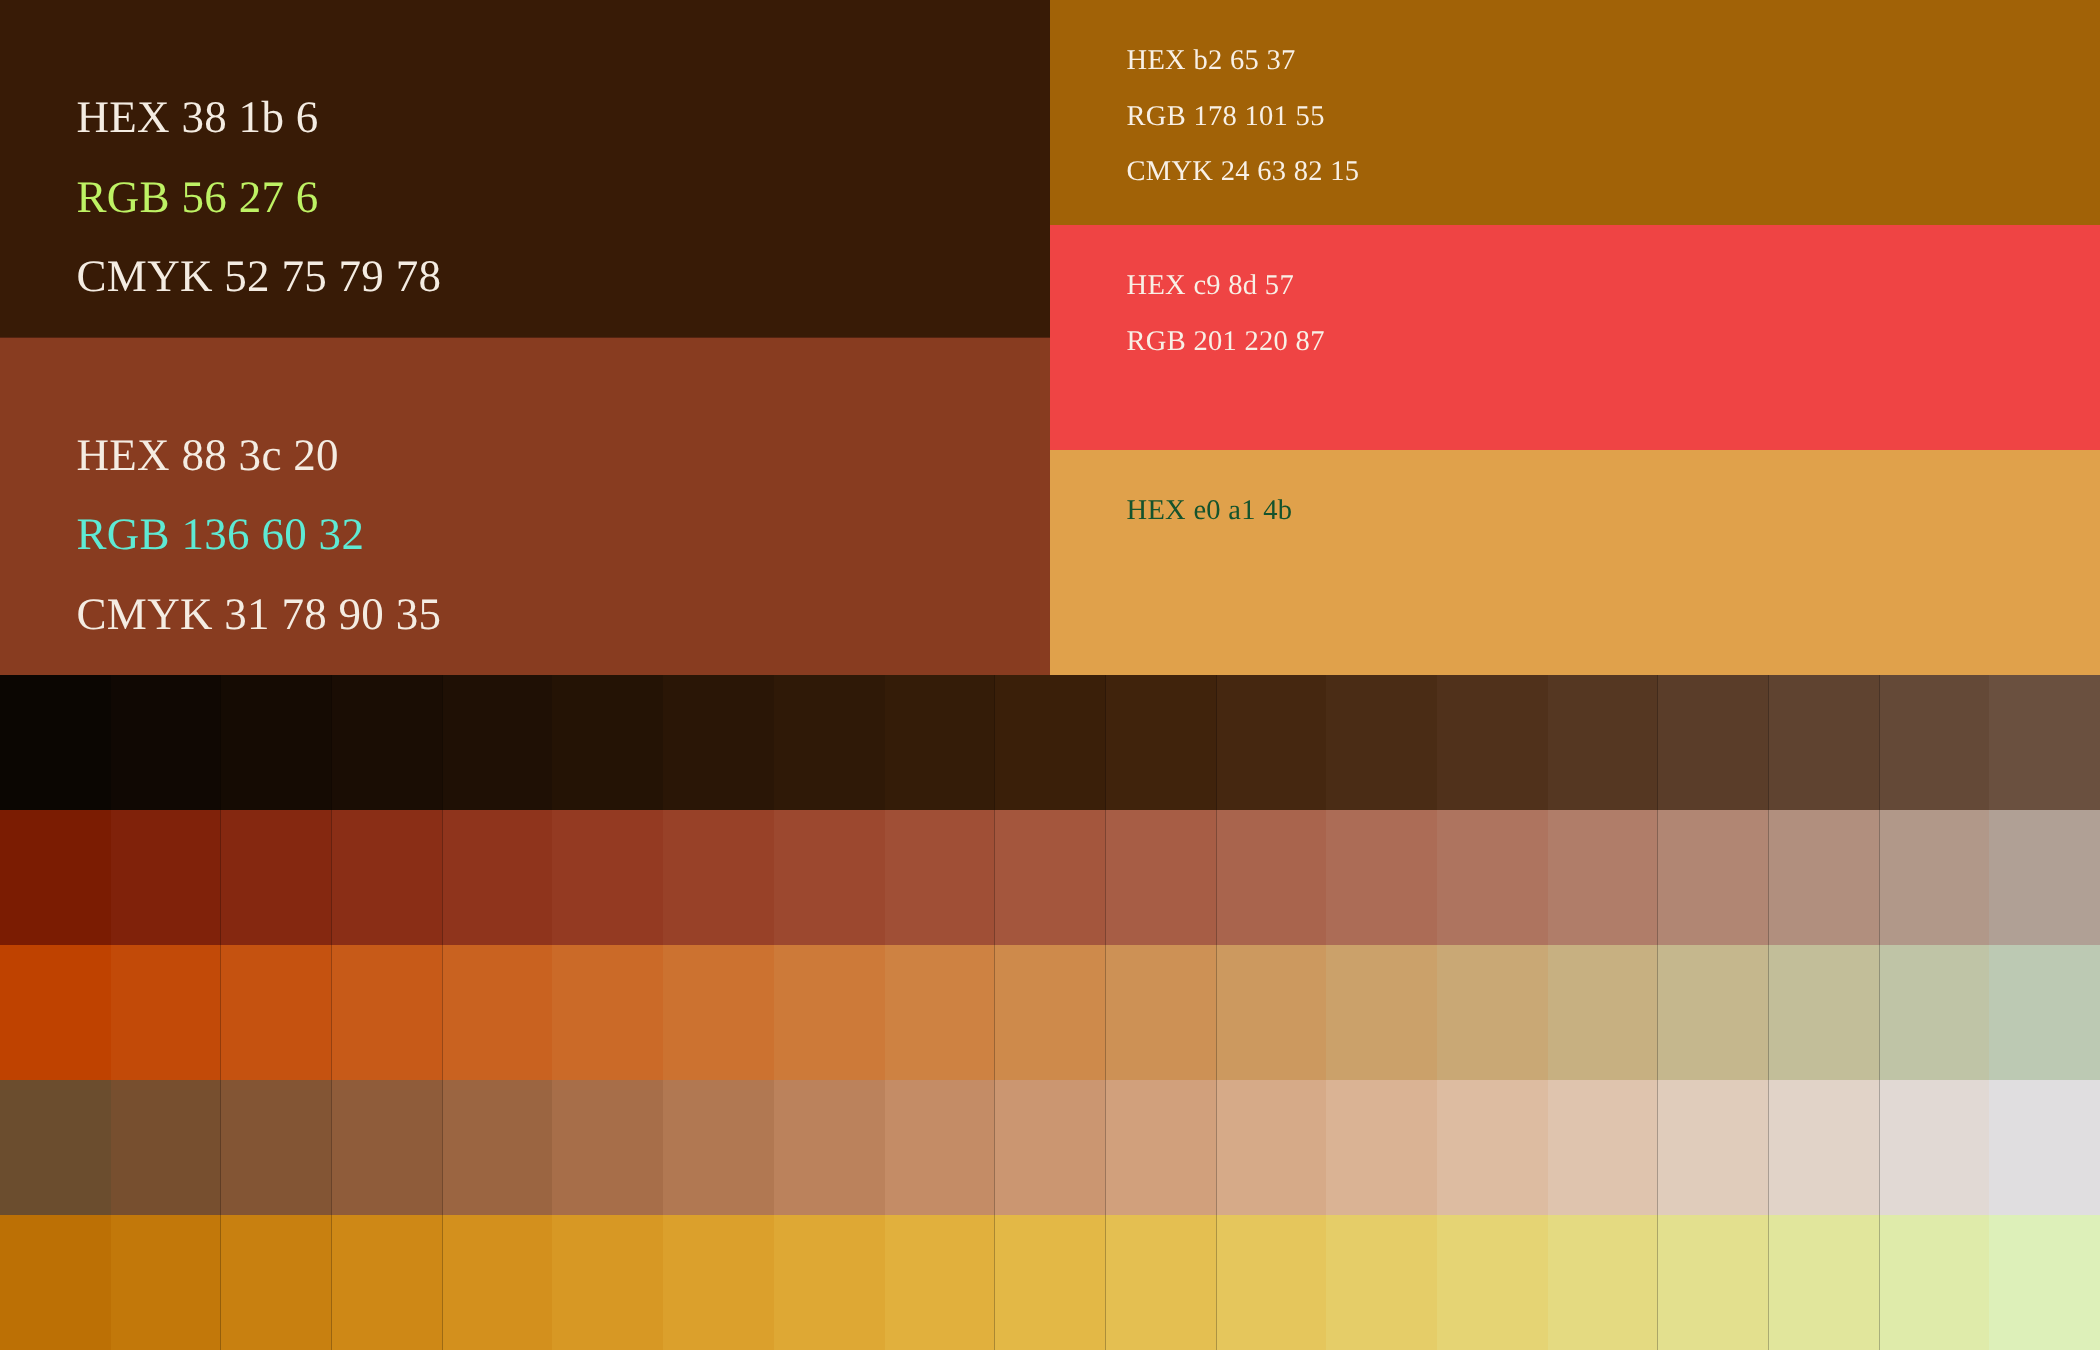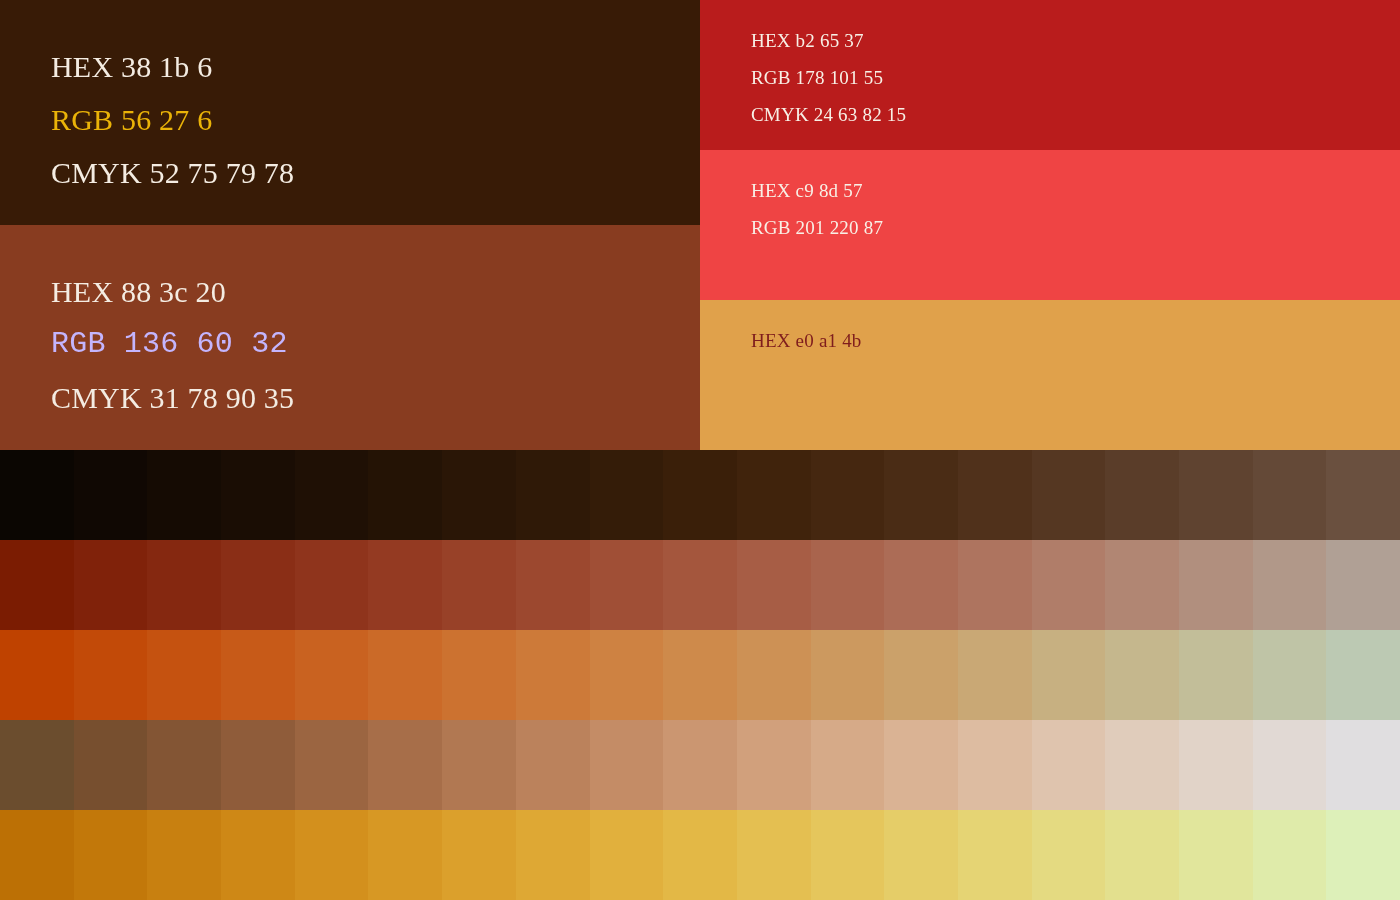--- a/index.html
+++ b/index.html
@@ -53,21 +53,21 @@
   #secondary-column .swatch-block { height: 150px; }
 
   .spec-list {
     position: absolute;
     list-style: none;
   }
 
   
   .spec-list.large {
     left: 51px;
-    top: 40px;
+    top: 52px;
   }
   .spec-list.large .spec-line {
     font-size: 30px;
     line-height: 53px;
     color: #f4ece2;
     white-space: nowrap;
     letter-spacing: 0.2px;
   }
 
   
@@ -110,50 +110,50 @@
 <body>
 
 <div id="sheet">
 
   <div id="info-region">
 
     <div id="primary-column">
       <div class="swatch-block" style="background: rgb(56, 27, 6);">
         <ul class="spec-list large">
           <li class="spec-line" style="color: rgb(244, 236, 226);">HEX 38 1b 6</li>
-          <li class="spec-line" style="color: #eab308;">RGB 56 27 6</li>
+          <li class="spec-line" style="color: #bef264;">RGB 56 27 6</li>
           <li class="spec-line" style="color: rgb(244, 236, 226);">CMYK 52 75 79 78</li>
         </ul>
       </div>
       <div class="swatch-block" style="background: rgb(136, 60, 32);">
         <ul class="spec-list large">
           <li class="spec-line" style="color: rgb(244, 236, 226);">HEX 88 3c 20</li>
-          <li class="spec-line" style="color: #c4b5fd; font-family: Liberation Mono, monospace;">RGB 136 60 32</li>
+          <li class="spec-line" style="color: #5eead4;">RGB 136 60 32</li>
           <li class="spec-line" style="color: rgb(244, 236, 226);">CMYK 31 78 90 35</li>
         </ul>
       </div>
     </div>
 
     <div id="secondary-column">
-      <div class="swatch-block" style="background: #b91c1c;">
+      <div class="swatch-block" style="background: #a16207;">
         <ul class="spec-list small">
           <li class="spec-line" style="color: rgb(248, 240, 230);">HEX b2 65 37</li>
           <li class="spec-line" style="color: rgb(248, 240, 230);">RGB 178 101 55</li>
           <li class="spec-line" style="color: rgb(248, 240, 230);">CMYK 24 63 82 15</li>
         </ul>
       </div>
       <div class="swatch-block" style="background: #ef4444;">
         <ul class="spec-list small">
           <li class="spec-line" style="color: rgb(248, 240, 230);">HEX c9 8d 57</li>
           <li class="spec-line" style="color: rgb(248, 240, 230);">RGB 201 220 87</li>
         </ul>
       </div>
       <div class="swatch-block" style="background: rgb(224, 161, 75);">
         <ul class="spec-list small">
-          <li class="spec-line" style="color: #7f1d1d;">HEX e0 a1 4b</li>
+          <li class="spec-line" style="color: #14532d;">HEX e0 a1 4b</li>
         </ul>
       </div>
     </div>
 
   </div>
 
   <div id="gradient-grid">
       <div class="grid-row">
         <div class="grid-cell" style="background: rgb(11, 6, 2);"></div>
         <div class="grid-cell" style="background: rgb(16, 8, 3);"></div>

